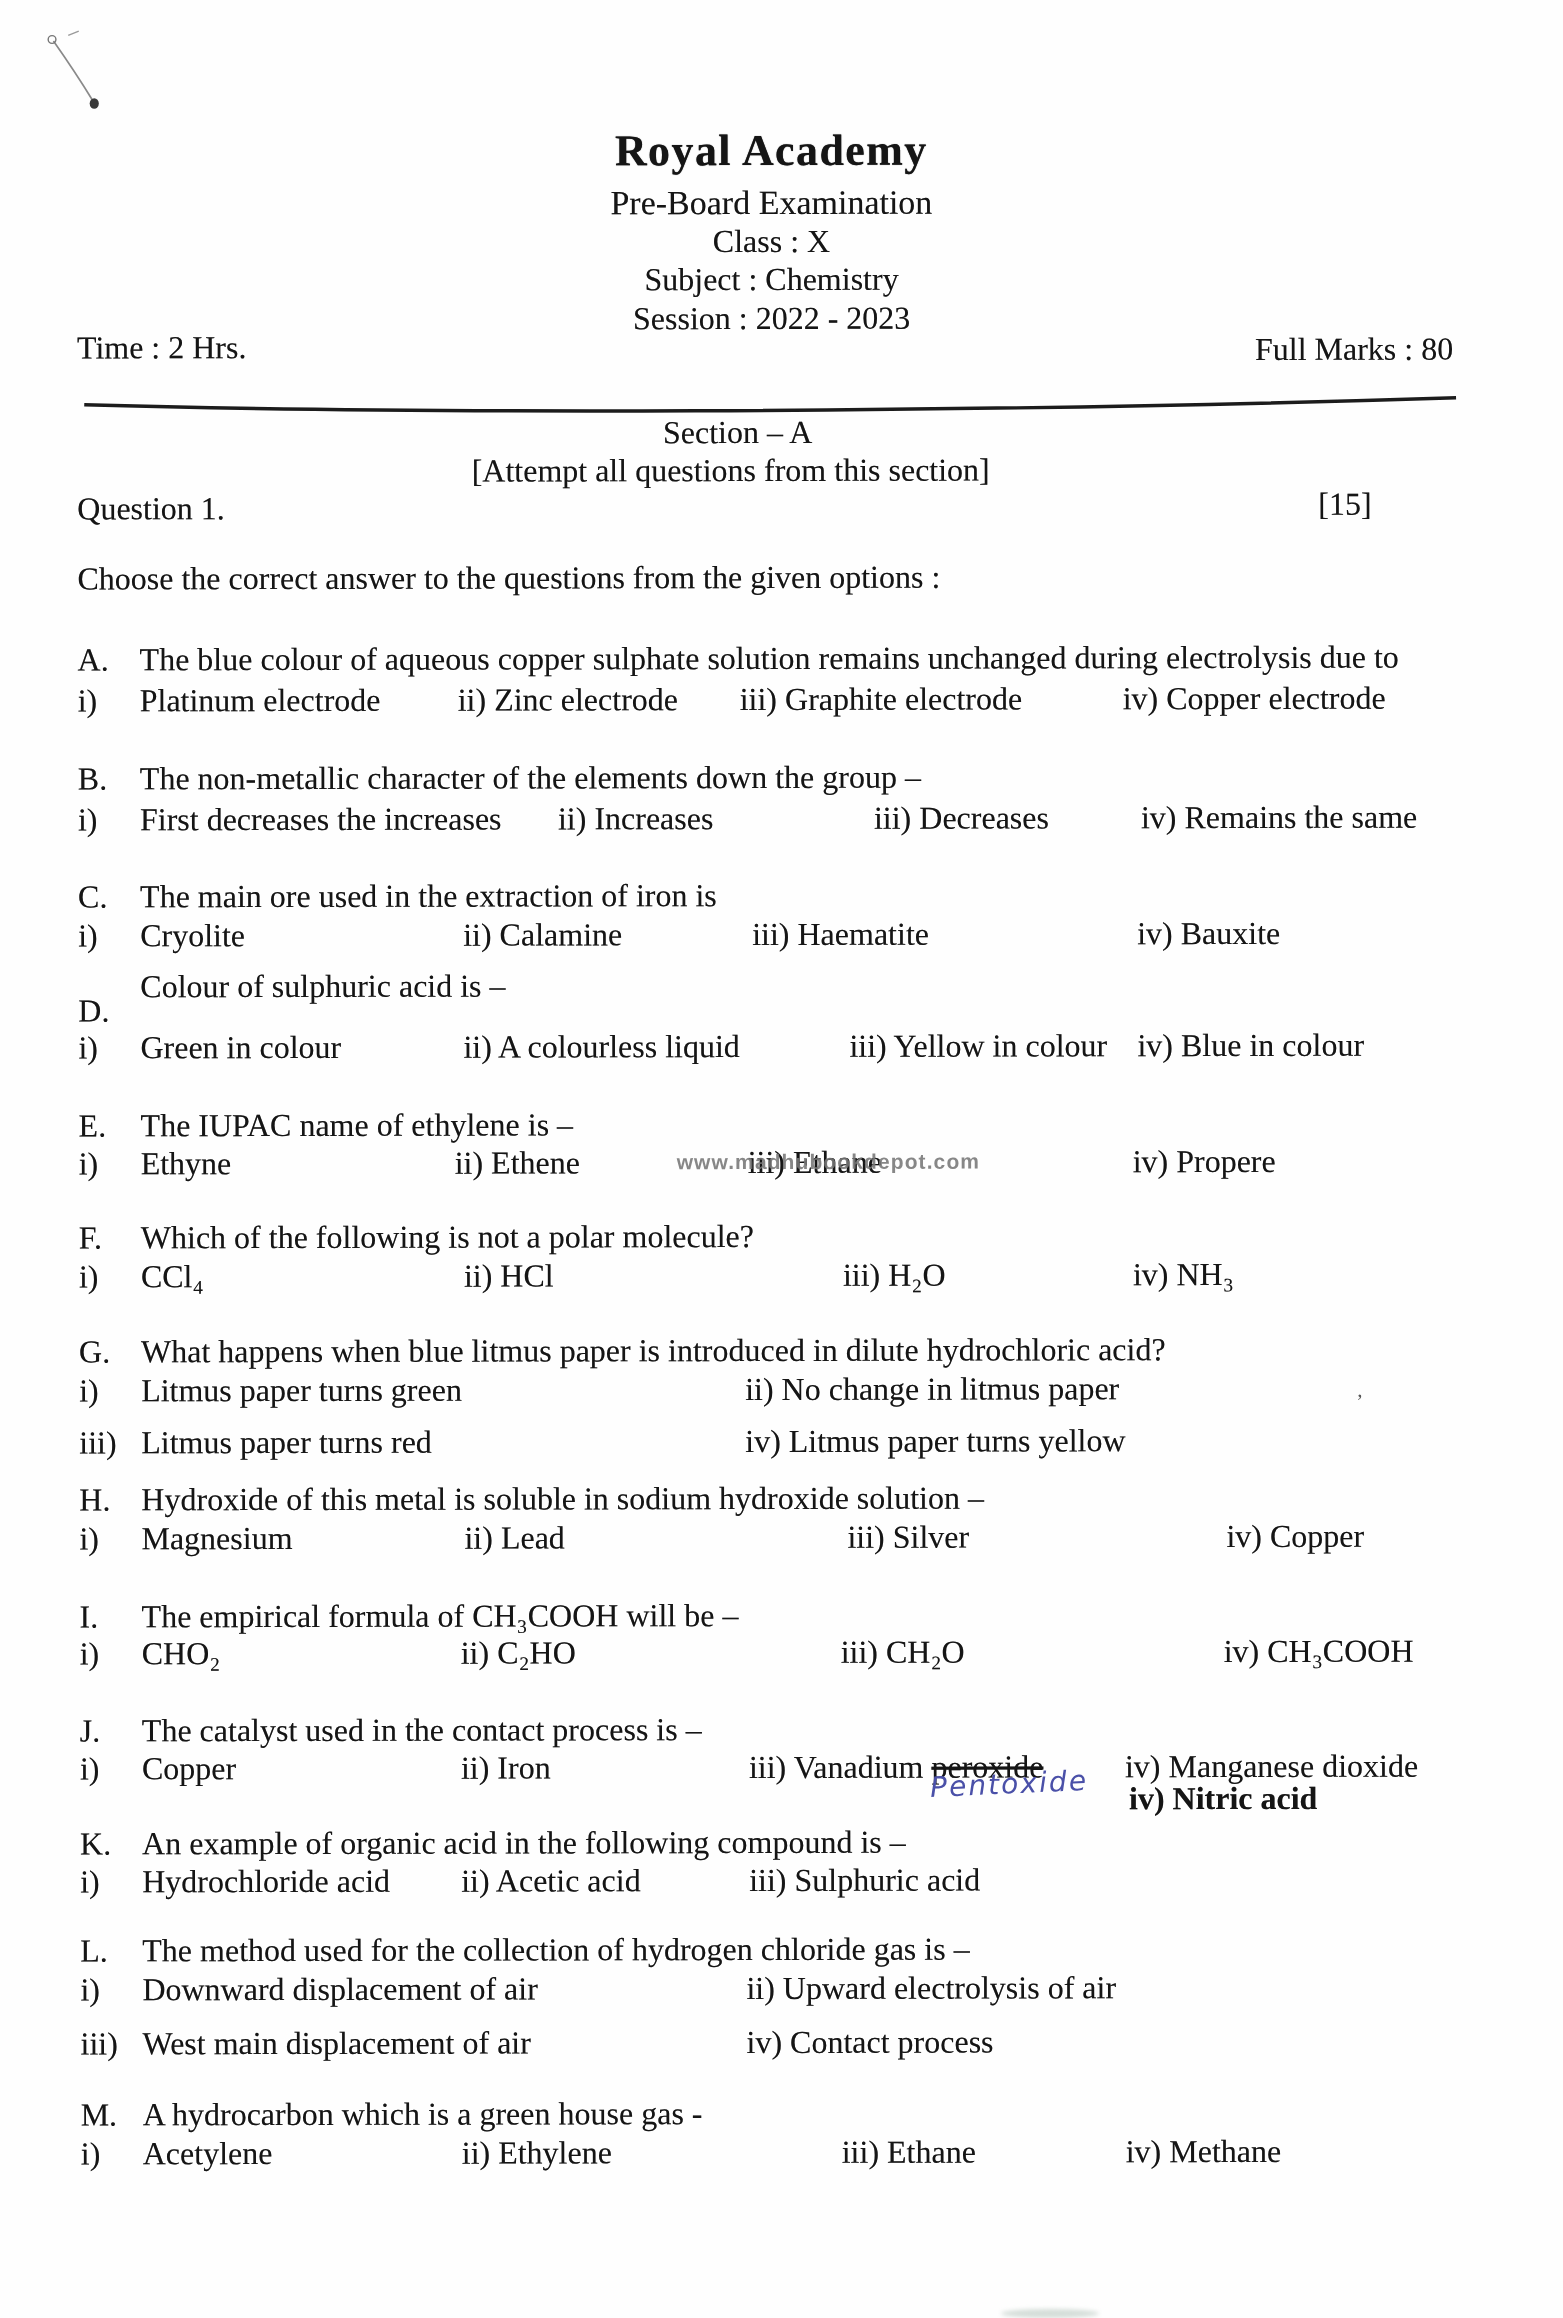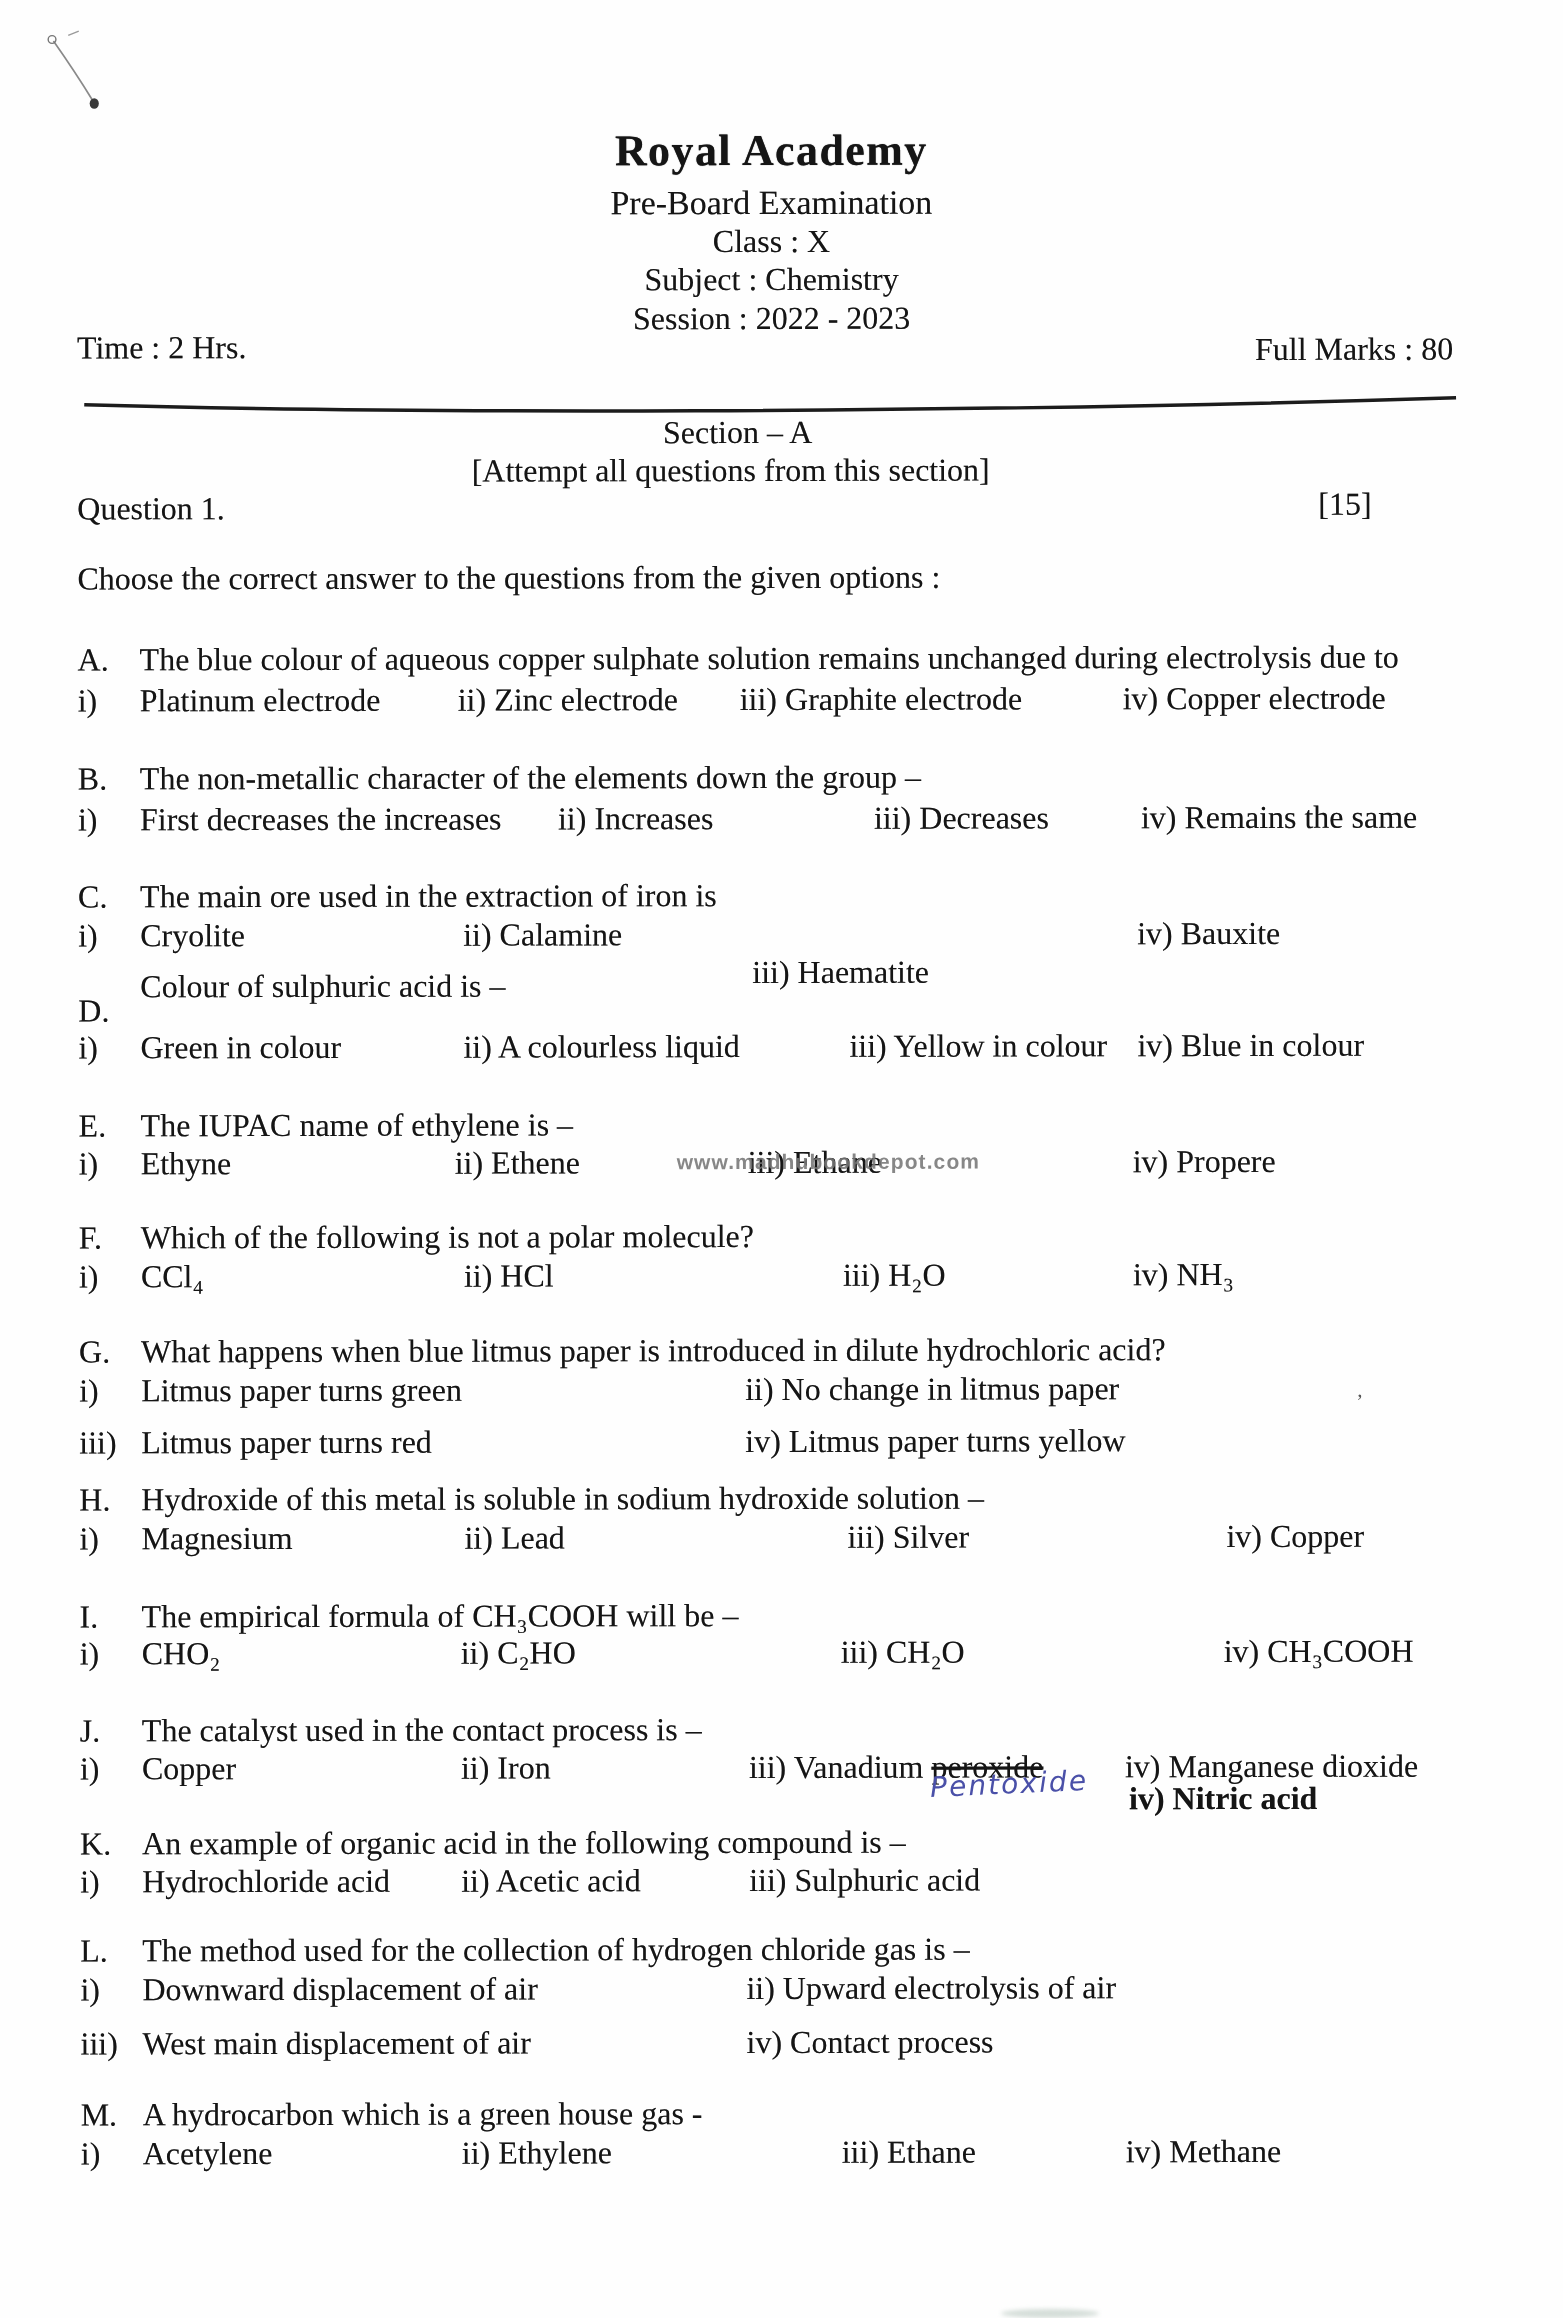--- a/index.html
+++ b/index.html
@@ -84,21 +84,21 @@
         <span class="t onum" style="left: 79px; top: 801px;">i)</span>
         <span class="t otxt" style="left: 141px; top: 801px;">First decreases the increases</span>
         <span class="t opt" style="left: 559px; top: 801px;"><span>ii)</span> <span>Increases</span></span>
         <span class="t opt" style="left: 875px; top: 801px;"><span>iii)</span> <span>Decreases</span></span>
         <span class="t opt" style="left: 1142px; top: 801px;"><span>iv)</span> <span>Remains the same</span></span>
         <span class="t qlab" style="left: 79px; top: 878px;">C.</span>
         <span class="t qtxt" style="left: 141px; top: 878px;">The main ore used in the extraction of iron is</span>
         <span class="t onum" style="left: 79px; top: 917px;">i)</span>
         <span class="t otxt" style="left: 141px; top: 917px;">Cryolite</span>
         <span class="t opt" style="left: 464px; top: 917px;"><span>ii)</span> <span>Calamine</span></span>
-        <span class="t opt" style="left: 753px; top: 955px;"><span>iii)</span> <span>Haematite</span></span>
+        <span class="t opt" style="left: 753px; top: 917px;"><span>iii)</span> <span>Haematite</span></span>
         <span class="t opt" style="left: 1138px; top: 917px;"><span>iv)</span> <span>Bauxite</span></span>
         <span class="t qlab" style="left: 79px; top: 992px;">D.</span>
         <span class="t qtxt" style="left: 141px; top: 968px;">Colour of sulphuric acid is –</span>
         <span class="t onum" style="left: 79px; top: 1029px;">i)</span>
         <span class="t otxt" style="left: 141px; top: 1029px;">Green in colour</span>
         <span class="t opt" style="left: 464px; top: 1029px;"><span>ii)</span> <span>A colourless liquid</span></span>
         <span class="t opt" style="left: 850px; top: 1029px;"><span>iii)</span> <span>Yellow in colour</span></span>
         <span class="t opt" style="left: 1138px; top: 1029px;"><span>iv)</span> <span>Blue in colour</span></span>
         <span class="t qlab" style="left: 79px; top: 1107px;">E.</span>
         <span class="t qtxt" style="left: 141px; top: 1107px;">The IUPAC name of ethylene is –</span>

